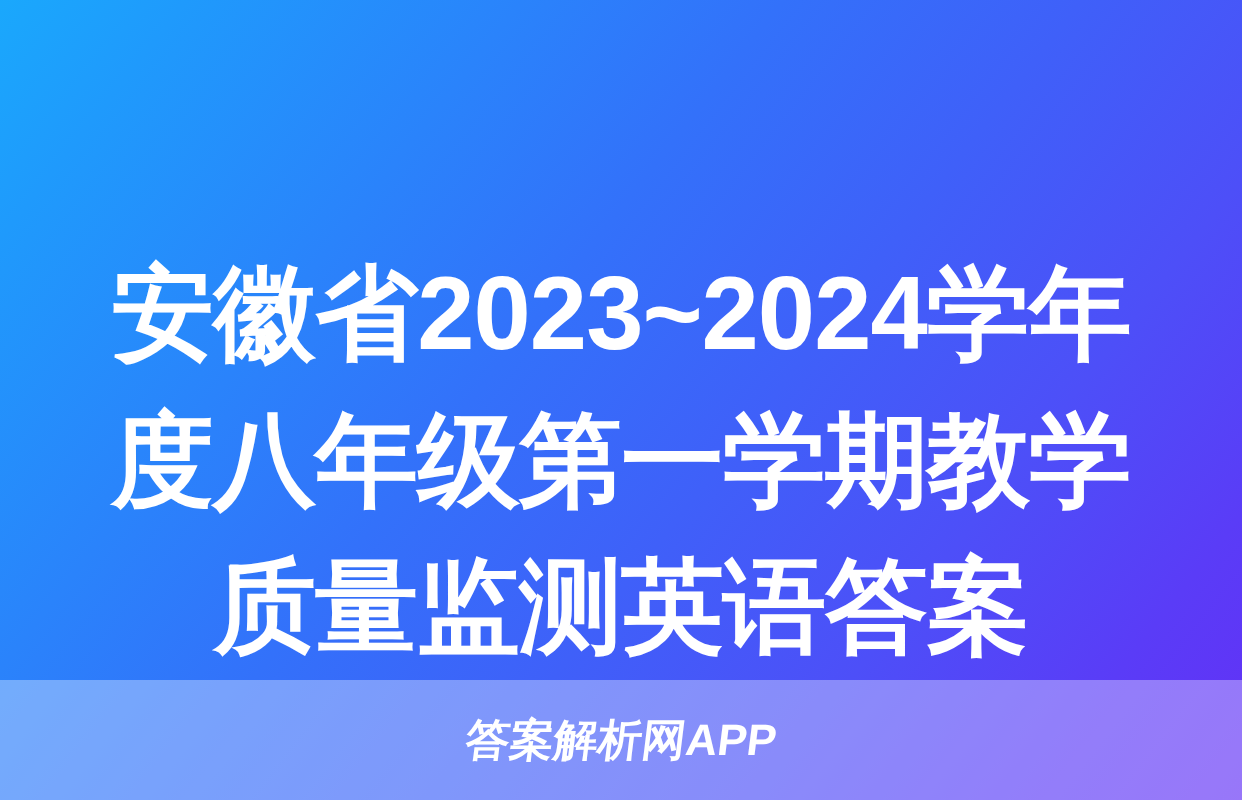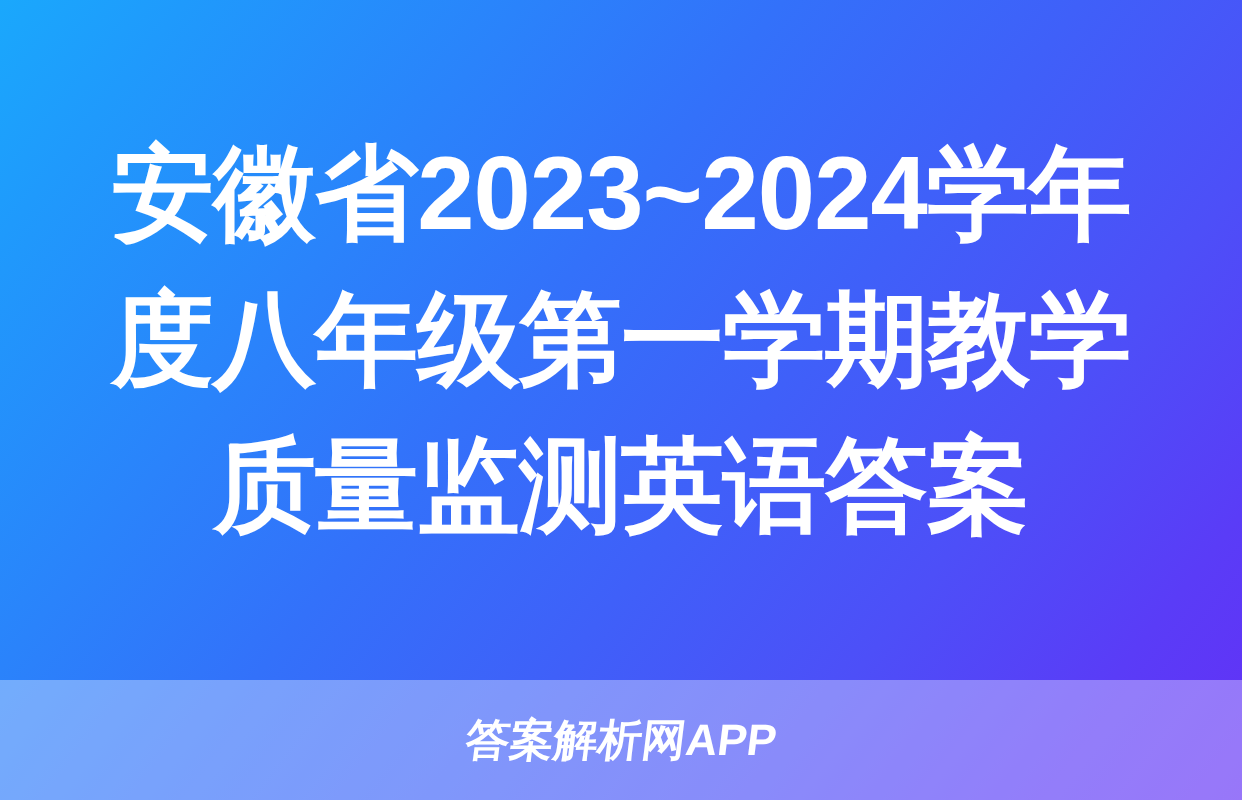--- a/index.html
+++ b/index.html
@@ -31,21 +31,21 @@
   }
 
   
   #hero {
     position: absolute;
     left: 0;
     top: 0;
     width: 1242px;
     height: 680px;
     display: flex;
-    align-items: center;
+    align-items: flex-end;
     justify-content: center;
     box-sizing: border-box;
     padding: 0 64px;
   }
 
   #hero-title {
     width: 1050px;
     margin: 0;
     color: #ffffff;
     font-family: "Liberation Sans", "DejaVu Sans", sans-serif;

